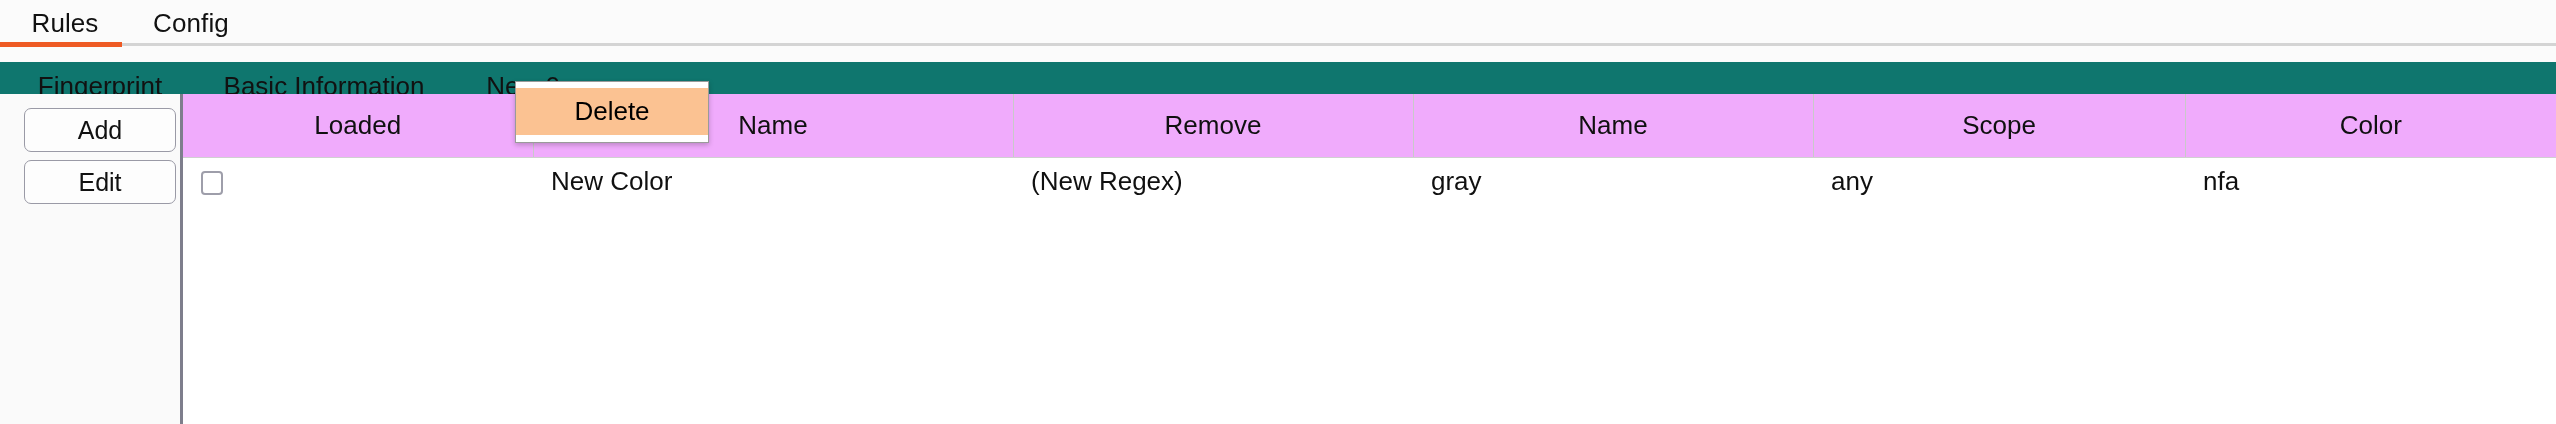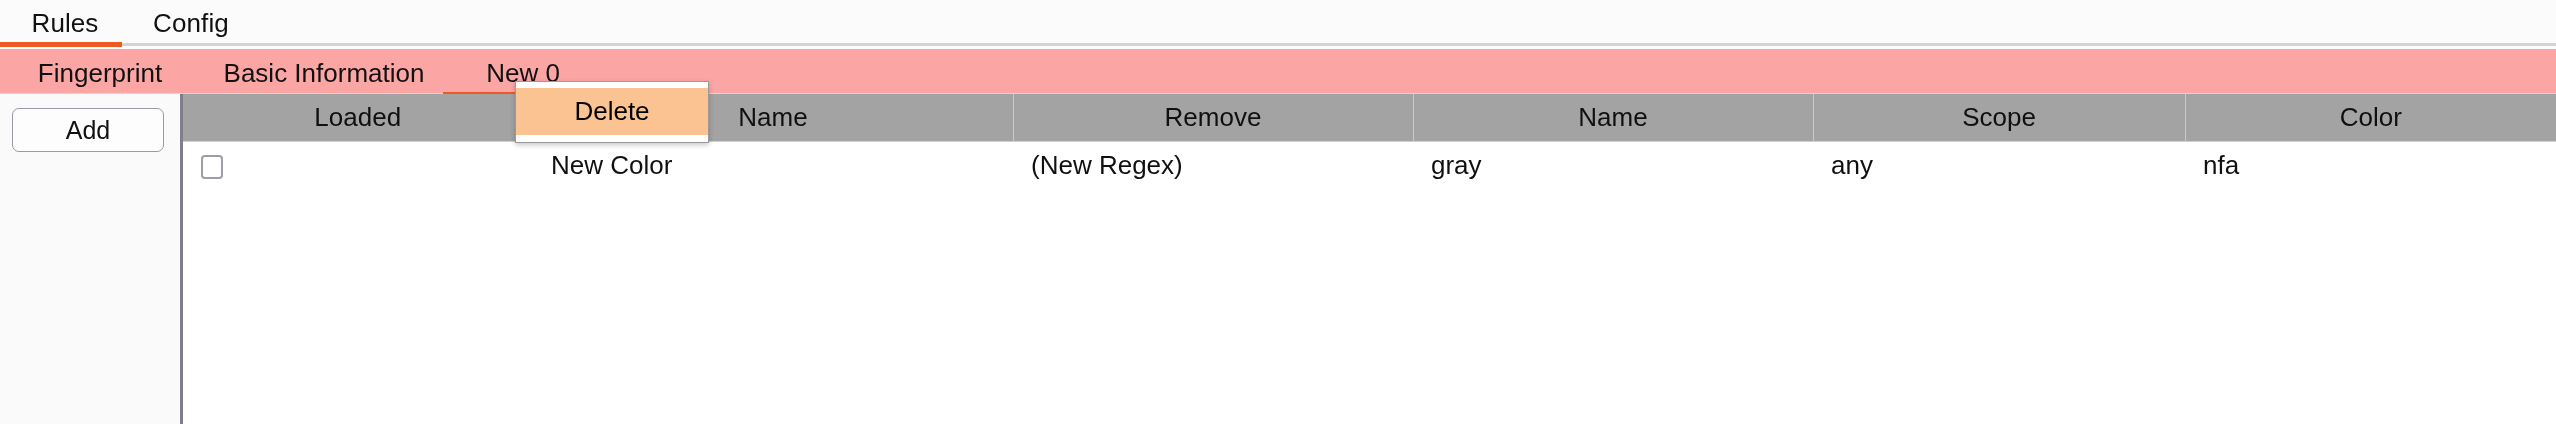--- a/index.html
+++ b/index.html
@@ -67,24 +67,24 @@
     top: 42px;
     width: 122px;
     height: 5px;
     background: #ee5a24;
   }
 
   
   .tabbar-secondary {
     position: absolute;
     left: 0;
-    top: 49px;
+    top: 62px;
     width: 2556px;
     height: 48px;
-    background: #fca5a5;
+    background: #0f766e;
   }
   .tabbar-secondary .tabs {
     display: flex;
     align-items: flex-start;
     height: 48px;
   }
   .tab-secondary {
     height: 48px;
     display: flex;
     align-items: center;
@@ -151,21 +151,21 @@
   .side-panel {
     position: absolute;
     left: 0;
     top: 0;
     width: 180px;
     height: 330px;
     background: #fafafa;
     box-sizing: border-box;
   }
   .side-buttons {
-    padding: 14px 14px 0 12px;
+    padding: 14px 14px 0 24px;
   }
   .side-btn {
     display: block;
     width: 152px;
     height: 44px;
     margin-bottom: 8px;
     background: #fdfdfd;
     border: 1px solid #9a9aa6;
     border-radius: 7px;
     font-family: "Liberation Sans", sans-serif;
@@ -201,25 +201,25 @@
     width: 2373px;
     border-collapse: collapse;
     table-layout: fixed;
   }
   table.rules-table thead th {
     height: 46px;
     font-size: 26px;
     font-weight: normal;
     color: #101010;
     text-align: center;
-    background: #a3a3a3;
+    background: #f0abfc;
     border-right: 1px solid #c9c9c9;
     border-bottom: 1px solid #d0d0d0;
     box-sizing: border-box;
-    padding: 8px;
+    padding: 16px;
   }
   table.rules-table thead th:last-child { border-right: none; }
 
   table.rules-table tbody td {
     height: 48px;
     font-size: 26px;
     color: #101010;
     background: #ffffff;
     padding: 0 0 0 18px;
     box-sizing: border-box;
@@ -282,20 +282,21 @@
     <div class="context-menu-item">
       <span>Delete</span>
     </div>
   </div>
 
   <div class="content">
 
     <div class="side-panel">
       <div class="side-buttons">
         <button class="side-btn">Add</button>
+        <button class="side-btn">Edit</button>
       </div>
     </div>
 
     <div class="panel-divider"></div>
 
     <div class="table-wrap">
       <table class="rules-table">
         <colgroup>
           <col style="width:350px">
           <col style="width:480px">

